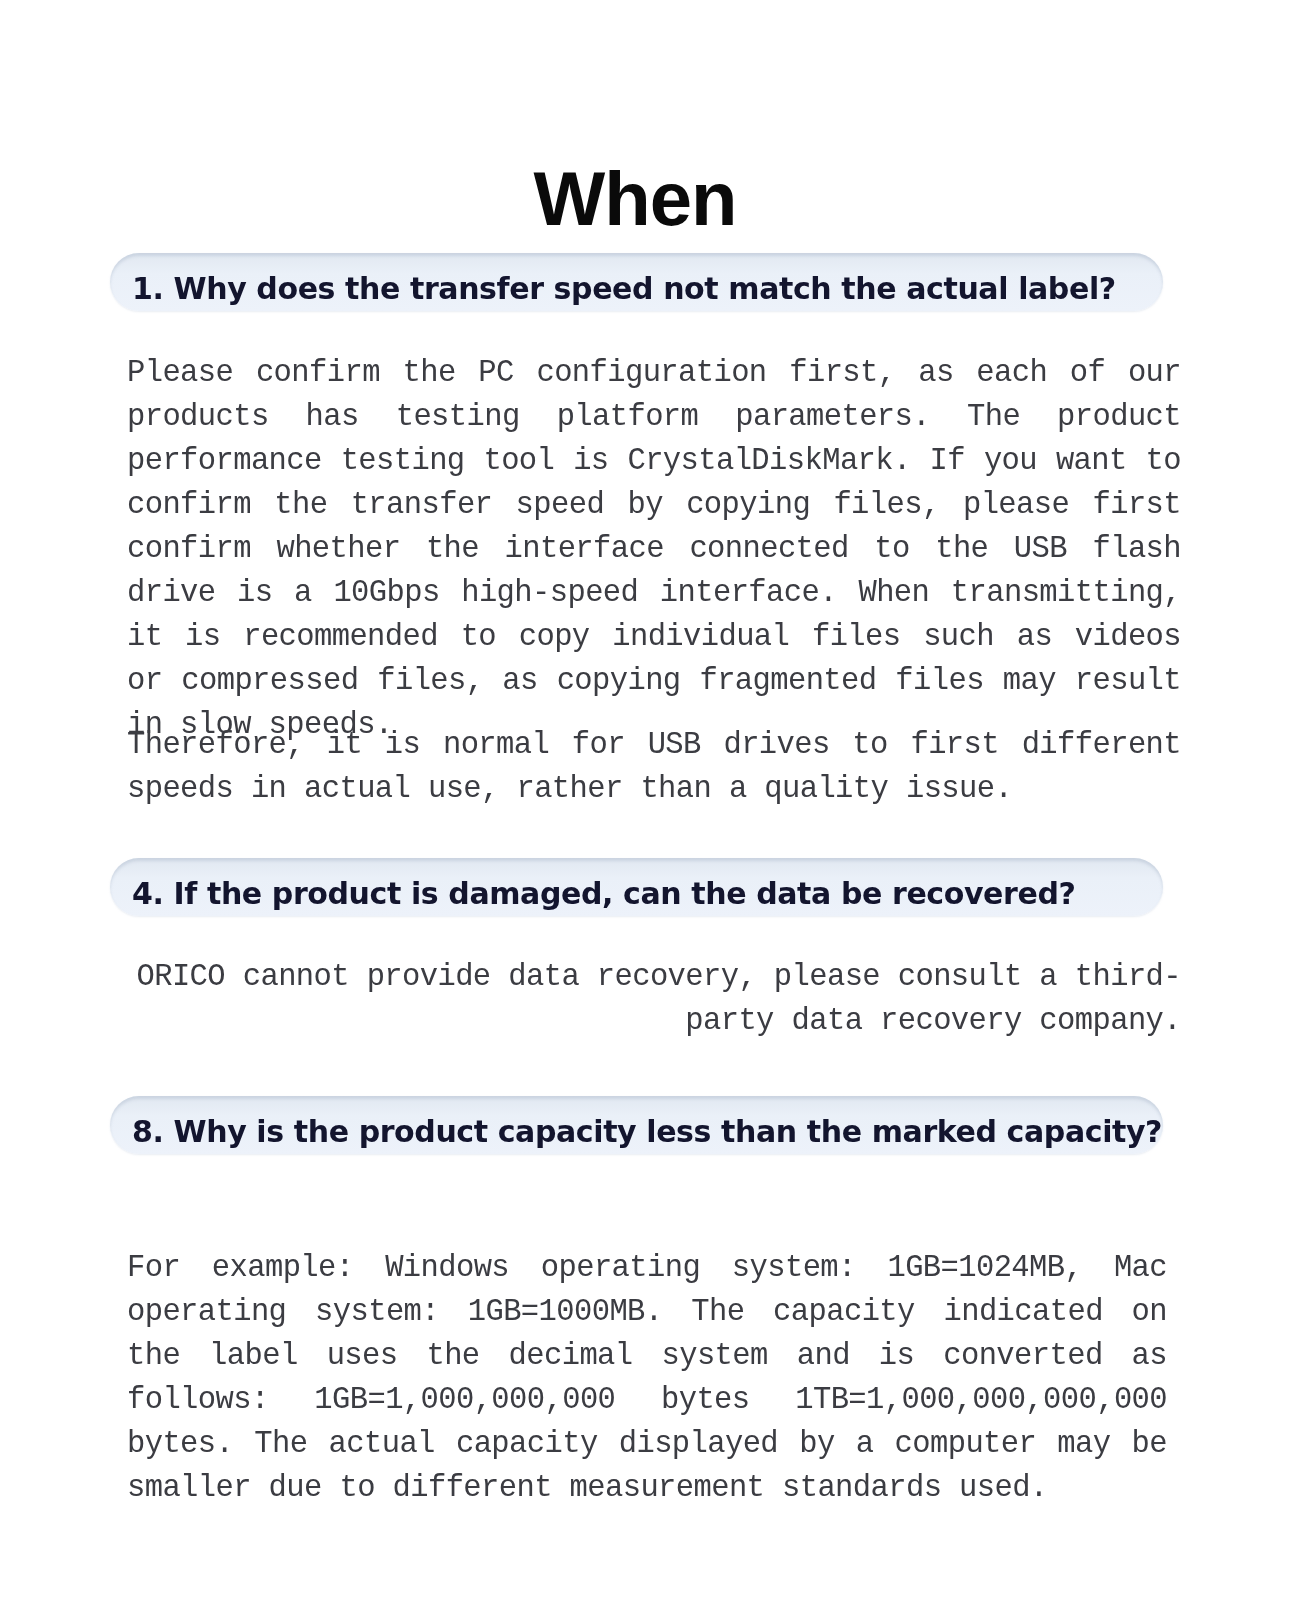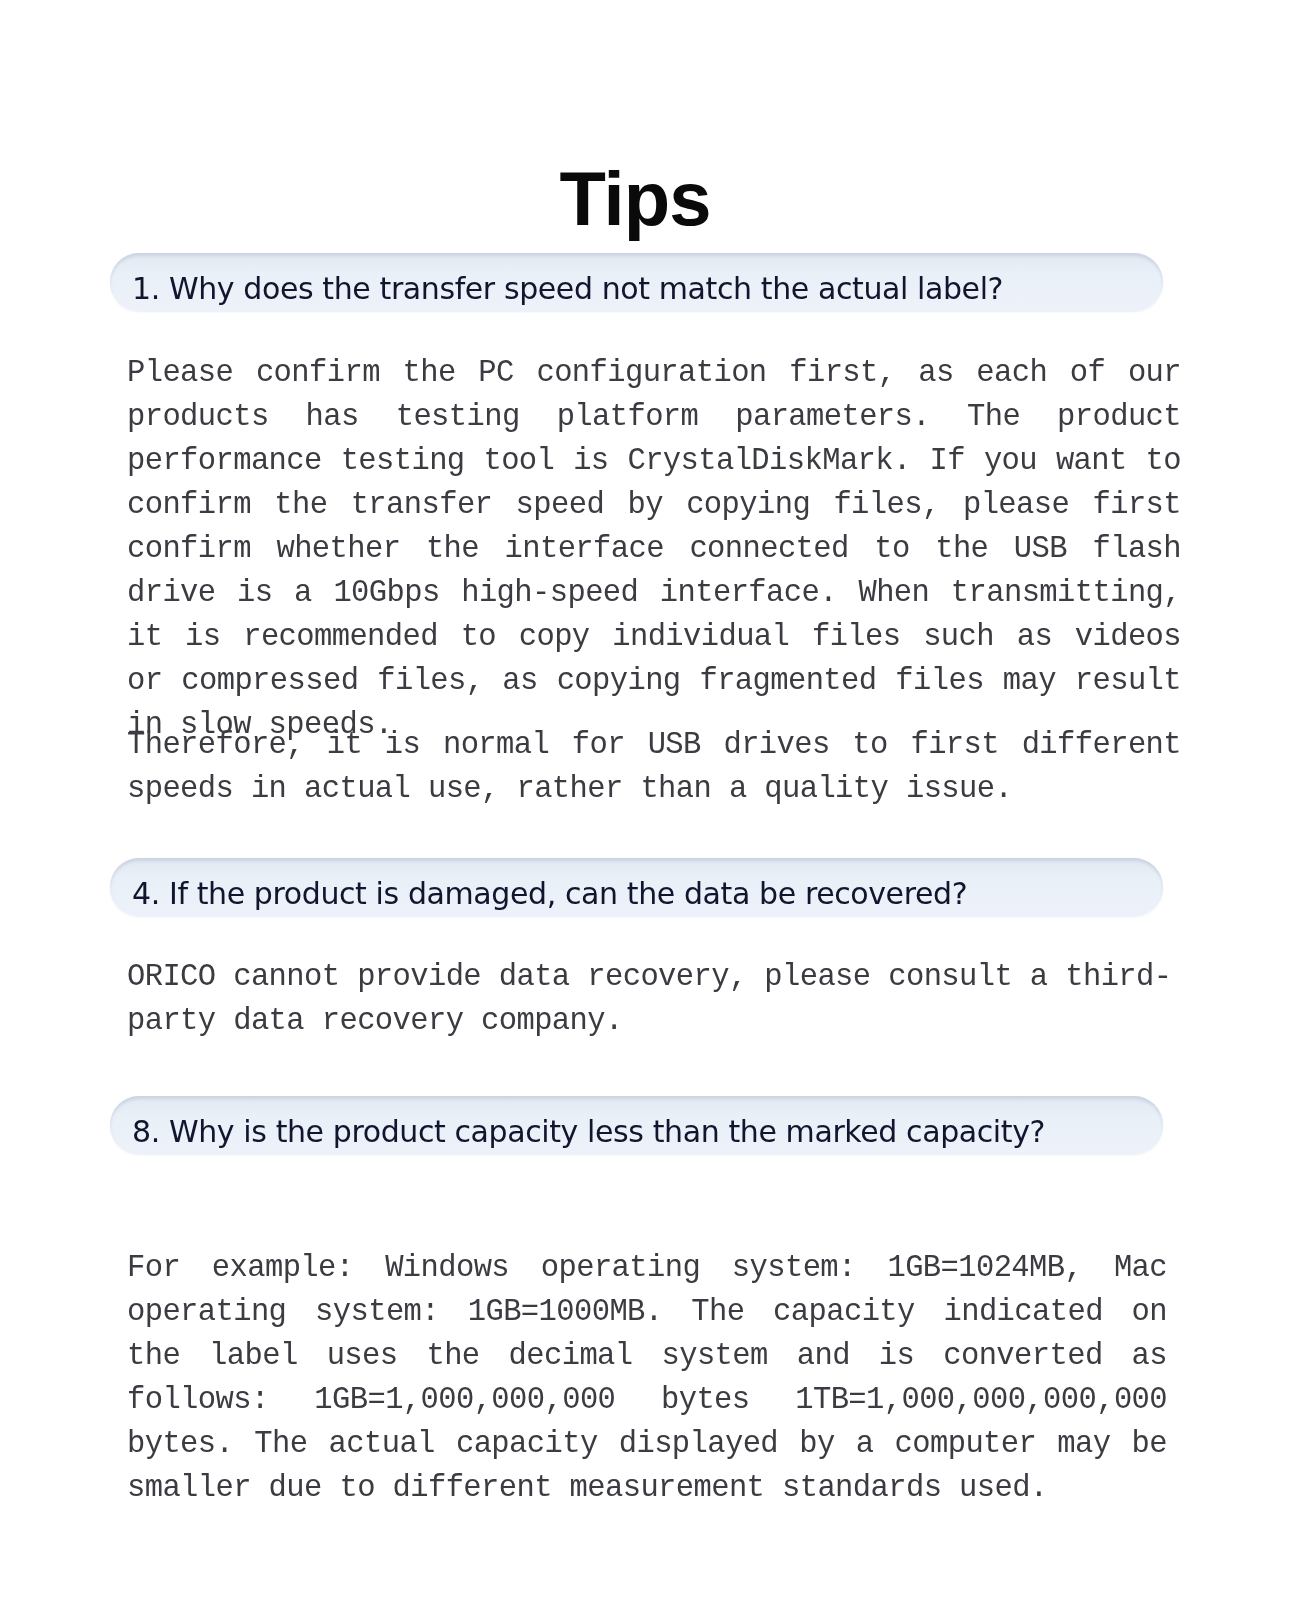--- a/index.html
+++ b/index.html
@@ -11,42 +11,42 @@
   }
   .pill {
     position: absolute; left: 110px; width: 1053px; height: 58px;
     border-radius: 29px;
     background: linear-gradient(180deg, #e1e8f1 0%, #eaf0f8 35%, #edf2fa 100%);
     box-shadow: inset 0 3px 3px rgba(160,175,195,0.35), 0 1px 2px rgba(200,210,225,0.4);
     box-sizing: border-box; padding-left: 22px;
     display: flex; align-items: center;
   }
   .pill span {
-    font-family: "DejaVu Sans", sans-serif; font-weight: 400; font-size: 30px;
+    font-family: "DejaVu Sans", sans-serif; font-weight: 700; font-size: 30px;
     color: #13152e; letter-spacing: -0.4px; white-space: nowrap; margin-top: 12px;
   }
   .body-text {
     position: absolute; left: 111px; width: 1054px;
     font-family: Liberation Mono, monospace; font-size: 30.5px; line-height: 44px;
     color: #3b3c42; text-align: justify; letter-spacing: -0.6px;
     margin: 16px;
   }
 </style>
 </head>
 <body>
 
-<h1 class="title">Tips</h1>
+<h1 class="title">When</h1>
 
 <div class="pill" style="top:253px;">
   <span>1. Why does the transfer speed not match the actual label?</span>
 </div>
 <p class="body-text" style="top:335px;">Please confirm the PC configuration first, as each of our products has testing platform parameters. The product performance testing tool is CrystalDiskMark. If you want to confirm the transfer speed by copying files, please first confirm whether the interface connected to the USB flash drive is a 10Gbps high-speed interface. When transmitting, it is recommended to copy individual files such as videos or compressed files, as copying fragmented files may result in slow speeds.</p>
 <p class="body-text" style="top:707px;">Therefore, it is normal for USB drives to first different speeds in actual use, rather than a quality issue.</p>
 
 <div class="pill" style="top:858px;">
   <span>4. If the product is damaged, can the data be recovered?</span>
 </div>
-<p class="body-text" style="top:939px; text-align:left;">ORICO cannot provide data recovery, please consult a third-party data recovery company.</p>
+<p class="body-text" style="top:939px; text-align:right;">ORICO cannot provide data recovery, please consult a third-party data recovery company.</p>
 
 <div class="pill" style="top:1096px;">
   <span>8. Why is the product capacity less than the marked capacity?</span>
 </div>
 <p class="body-text" style="top:1230px; width:1040px;">For example: Windows operating system: 1GB=1024MB, Mac operating system: 1GB=1000MB. The capacity indicated on the label uses the decimal system and is converted as follows: 1GB=1,000,000,000 bytes 1TB=1,000,000,000,000 bytes. The actual capacity displayed by a computer may be smaller due to different measurement standards used.</p>
 
 </body></html>

